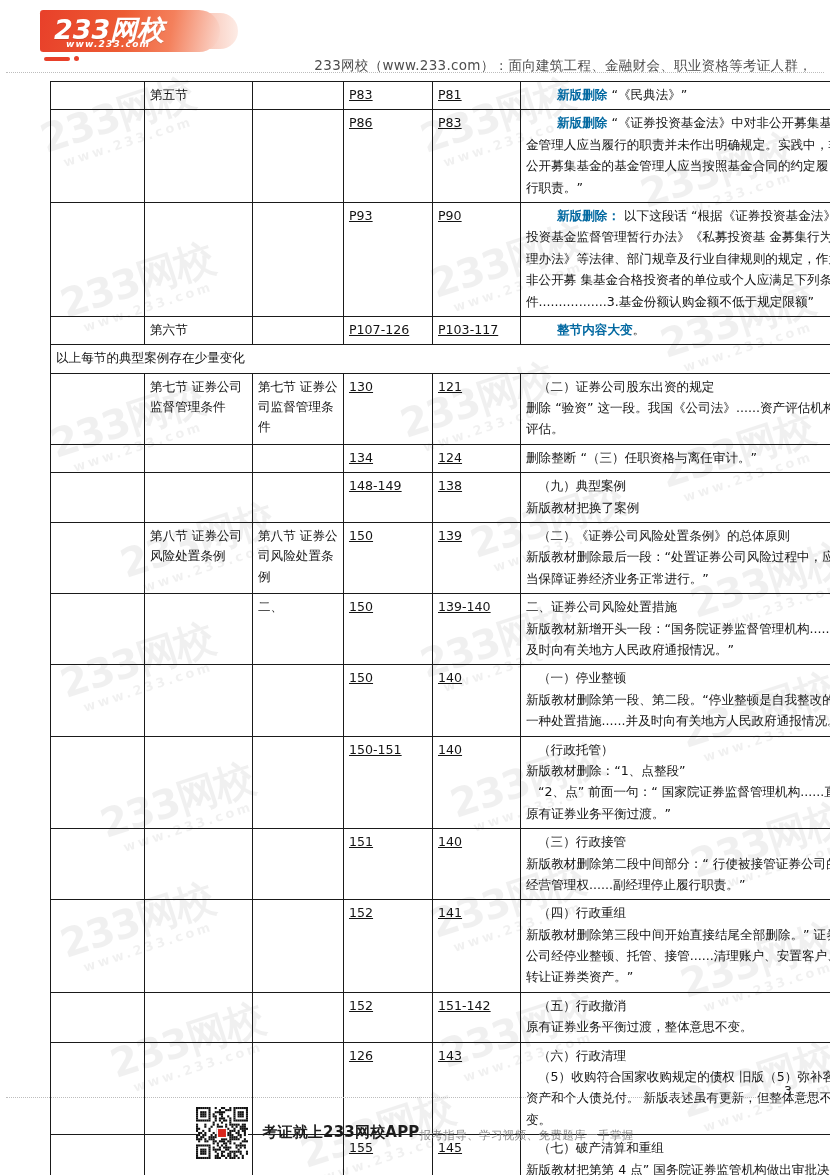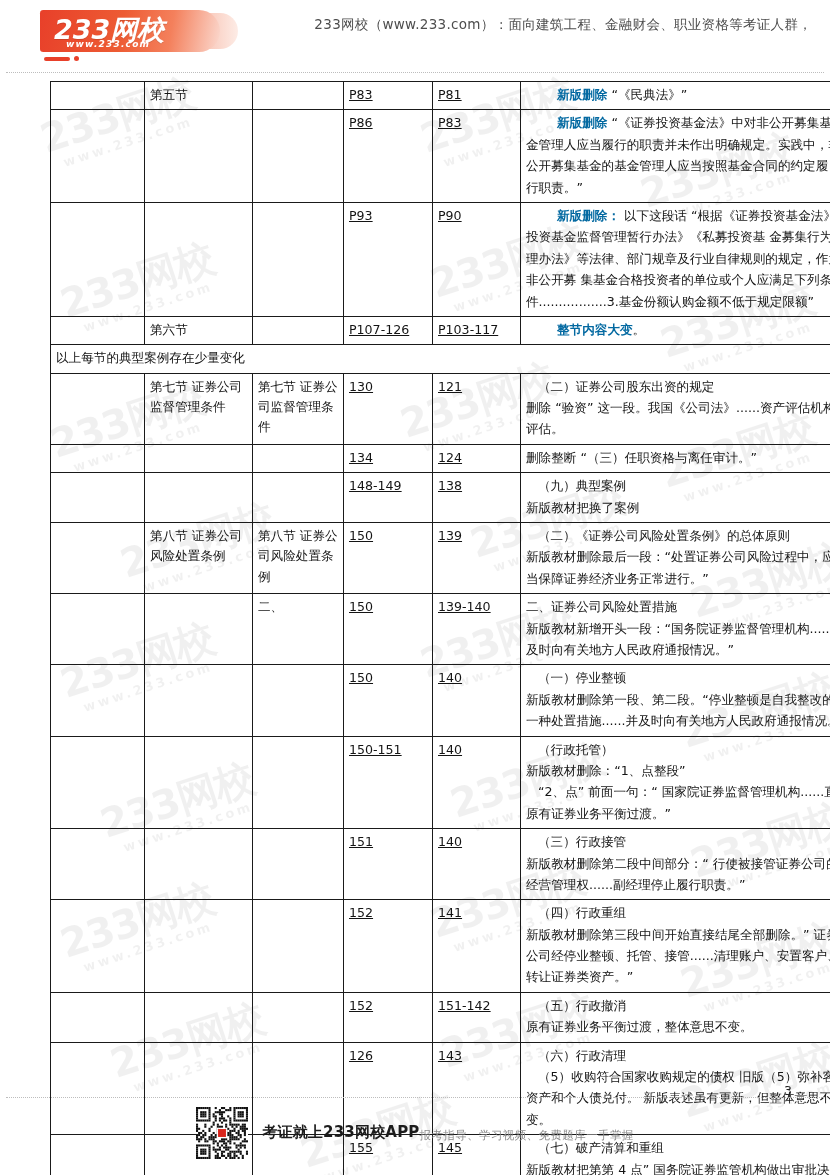--- a/index.html
+++ b/index.html
@@ -51,21 +51,21 @@
   }
   .logo-dash{position:absolute;left:4px;top:46px;display:flex;align-items:center;gap:4px;}
   .logo-dash i{display:block;width:26px;height:4px;background:#e8402a;border-radius:2px;}
   .logo-dash b{display:block;width:5px;height:5px;background:#e8402a;border-radius:50%;}
 
   .header-slogan{
     flex:1;text-align:right;color:#4d4d4d;font-size:13.5px;line-height:1.85;
     padding-top:6px;padding-right:4px;letter-spacing:.3px;
     font-family:"DejaVu Sans","Liberation Sans",sans-serif;
   }
-  .header-slogan div{white-space:nowrap;}
+  .header-slogan div{white-space:nowrap;margin-top:41px;}
 
   .header-rule{
     position:relative;z-index:2;margin:4px 6px 0 6px;height:0;
     border-top:1px dotted #bdbdbd;
   }
 
   
   .table-wrap{position:relative;z-index:2;padding:8px 0 0 0;}
   table.cmp{
     border-collapse:collapse;

